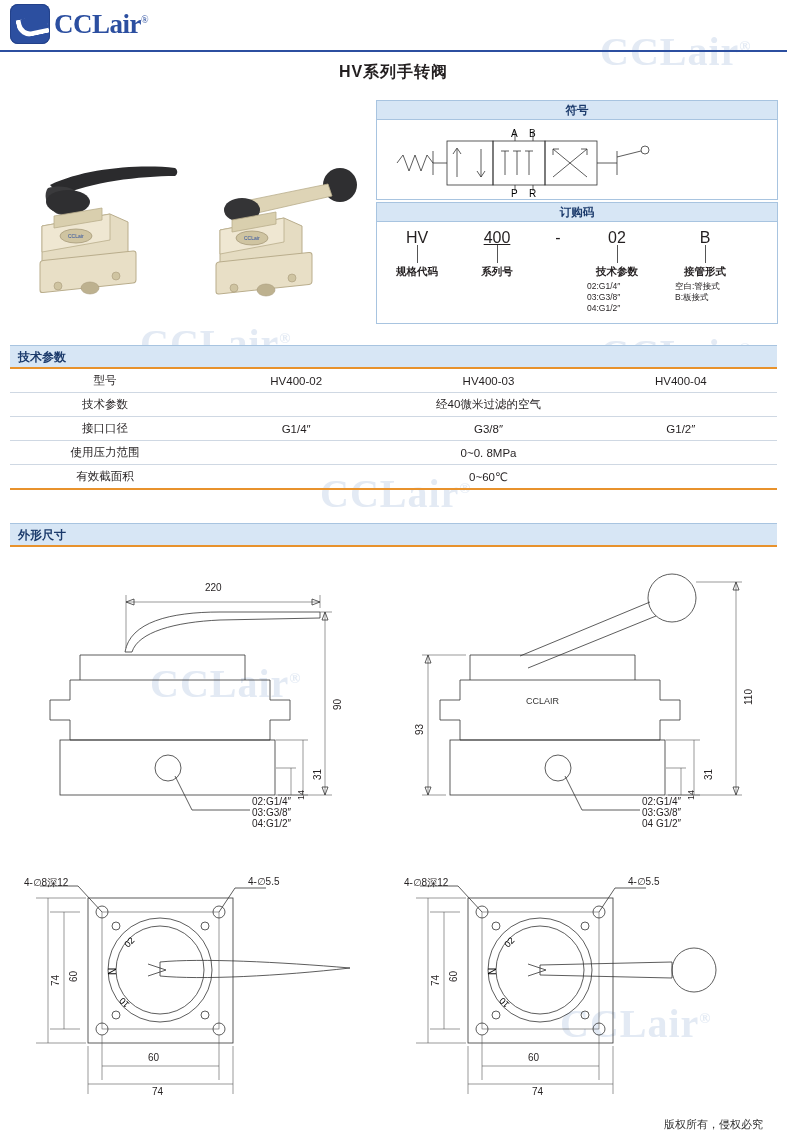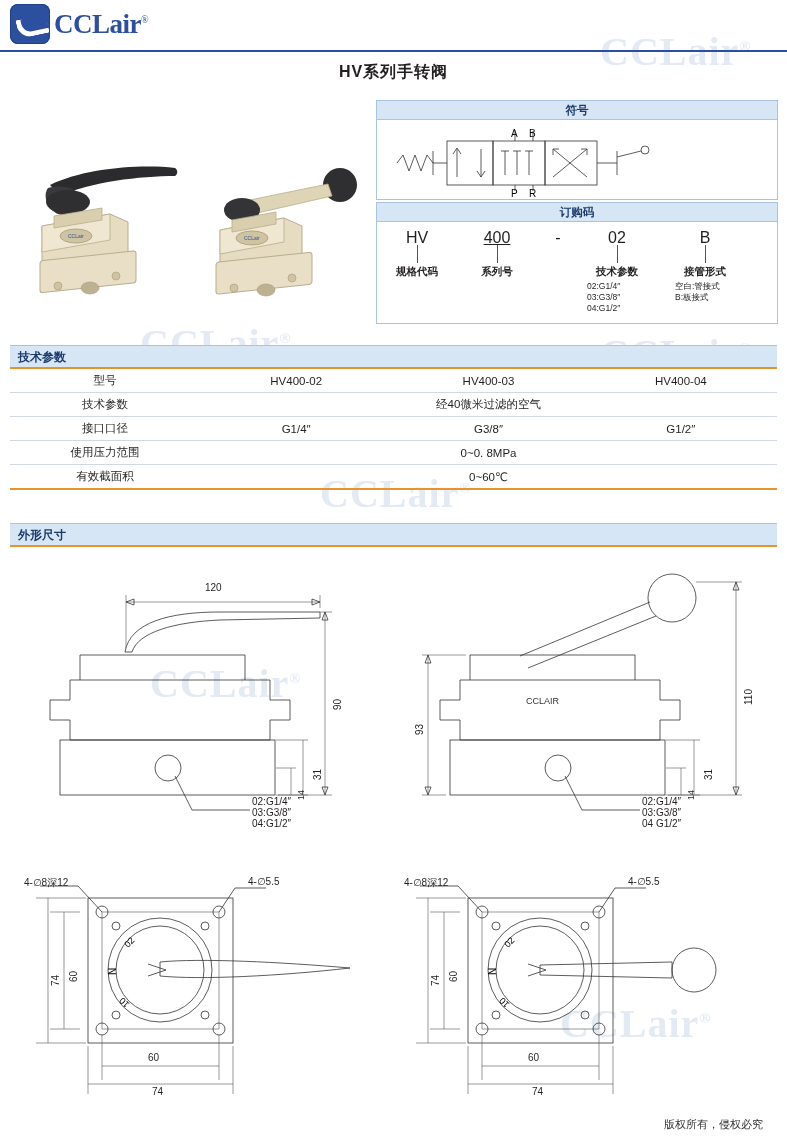--- a/index.html
+++ b/index.html
@@ -295,21 +295,21 @@
       <line class="lnthin" x1="305" y1="52" x2="305" y2="235"></line>
       <path class="ln" d="M305 52 L302 60 L308 60 Z" fill="#333"></path>
       <path class="ln" d="M305 235 L302 227 L308 227 Z" fill="#333"></path>
 
       <line class="lnthin" x1="256" y1="180" x2="288" y2="180"></line>
       <line class="lnthin" x1="256" y1="235" x2="288" y2="235"></line>
       <line class="lnthin" x1="283" y1="180" x2="283" y2="235"></line>
       <line class="lnthin" x1="256" y1="208" x2="276" y2="208"></line>
       <line class="lnthin" x1="271" y1="208" x2="271" y2="235"></line>
     </svg>
-    <div class="dim-txt" style="left:185px;top:22px;">120</div>
+    <div class="dim-txt" style="left:185px;top:22px;">220</div>
     <div class="dim-txt v" style="left:312px;top:150px;">90</div>
     <div class="dim-txt v" style="left:292px;top:220px;">31</div>
     <div class="dim-txt v" style="left:276px;top:240px;font-size:9px;">14</div>
     <div class="dim-txt" style="left:232px;top:236px;white-space:pre-line;line-height:11px;font-size:10px;">02:G1/4″
 03:G3/8″
 04:G1/2″</div>
   </div>
 
   <div class="draw" style="left:400px;top:560px;width:370px;height:300px;">
     <svg width="370" height="300" viewBox="0 0 370 300">

